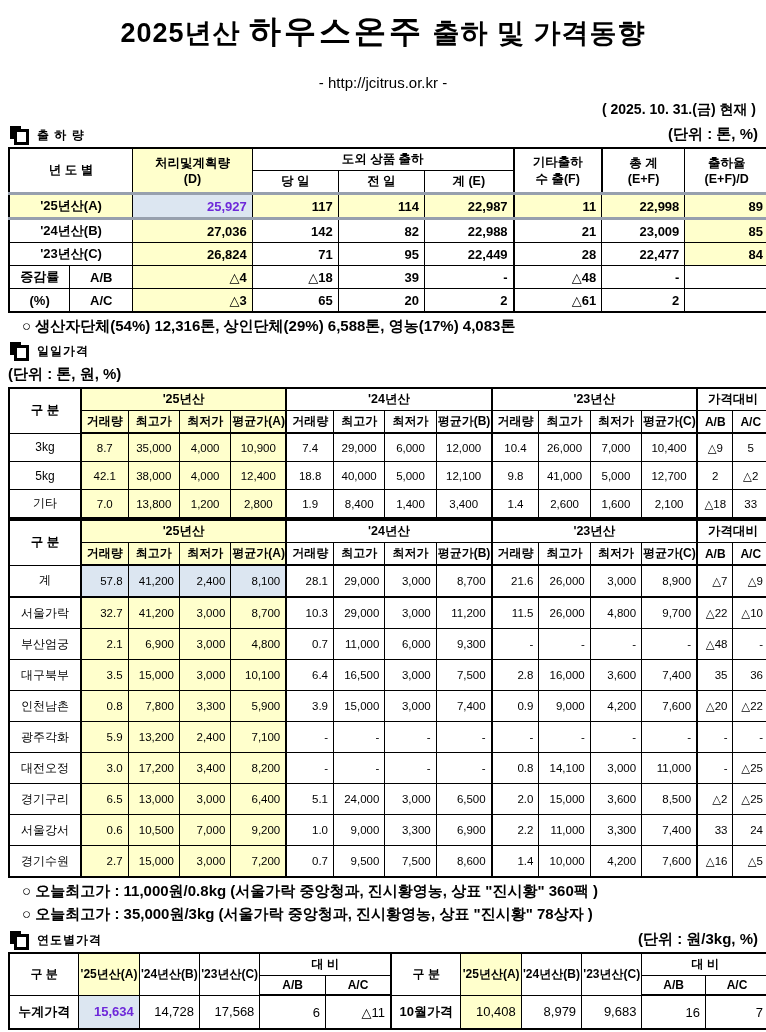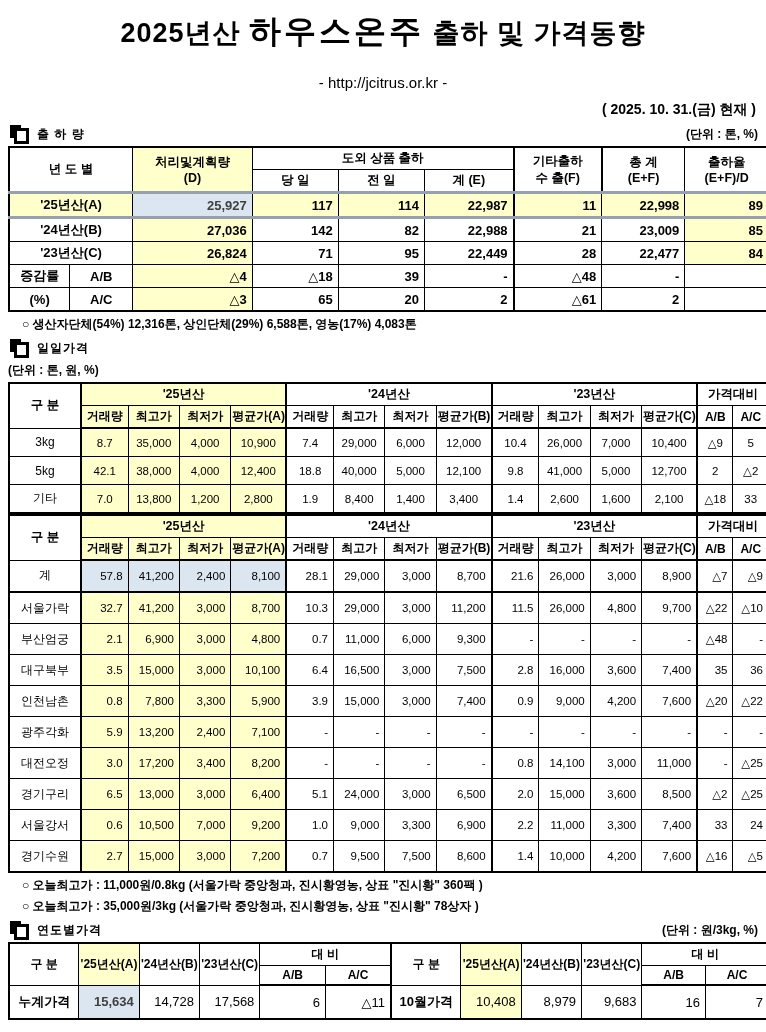--- a/index.html
+++ b/index.html
@@ -8,37 +8,37 @@
 
   
   .title{ text-align:center; font-weight:bold; font-size:27px; margin-top:4px; letter-spacing:1px;}
   .title .big{ font-size:32px; letter-spacing:3px;}
   .url{ text-align:center; font-size:15px; margin-top:20px;}
   .date{ text-align:right; font-size:14px; margin:10px 2px 2px 0; font-weight:bold;}
 
   
   .sec{ display:flex; align-items:flex-end; justify-content:space-between; margin:6px 0 3px 0;}
   .sec-left{ display:flex; align-items:center; font-size:12px; font-weight:bold; letter-spacing:1px;}
-  .unit{ font-size:12px; font-weight:bold; }
+  .unit{ font-size:15px; font-weight:bold; }
   .sq{ width:18px; height:18px; position:relative; display:inline-block; margin:0 9px 0 2px;}
   .sq::before{ content:""; position:absolute; left:0; top:0; width:11px; height:13px; background:#000;}
   .sq::after{ content:""; position:absolute; left:4px; top:3px; width:9px; height:10px; background:#fff; border:3px solid #000;}
 
   .subline{ display:flex; justify-content:space-between; align-items:flex-end; margin:5px 0 3px 0; }
   .subline .lab{ font-size:12.5px; font-weight:bold;}
   .subline .lab .blue{ color:#0066CC;}
   .subline .unit{ font-weight:bold;}
 
   
   table{ border-collapse:collapse; table-layout:fixed; width:762px; border:2px solid #000; margin:0 auto;}
   th,td{ border:1px solid #000; overflow:hidden; white-space:nowrap; }
   th{ font-weight:bold; text-align:center; font-size:12.5px; padding:2px 1px; background:#fff;}
   td{ padding:1px 5px; }
   .yel{ background:#FFFFCC !important; }
-  td.em-blue-red{ background:#DCE6F1 !important; color:#404040; font-weight:bold;}
+  td.em-blue-red{ background:#DCE6F1 !important; color:#6d28d9; font-weight:bold;}
   td.em-yellow{ background:#FFFFCC !important; }
   td.lbl{ text-align:center !important; font-weight:bold;}
 
   
   .t1 tbody td{ text-align:right; font-weight:bold; font-size:13px; height:20px;}
   .t1 tbody.years td:first-child{ text-align:center;}
   .t1 tbody.years td:nth-child(2){ background:#FFFFCC;}
   .t1 tbody.years td:last-child{ background:#FFFFCC;}
   .t1 tbody.years tr:first-child td{ background:#FFFFCC; border-top:3px solid #97A0AE; border-bottom:3px solid #97A0AE;}
   .t1 tbody.rates td:nth-child(-n+2){ text-align:center;}
@@ -58,21 +58,21 @@
   .t3 tbody tr:first-child td:nth-child(n+2):nth-child(-n+5){ background:#DCE6F1;}
   .t3 tbody tr:first-child td{ border-bottom:2px solid #000;}
 
   
   .t4 tbody td{ text-align:right; font-size:13px; height:30px;}
   .t4 thead tr:last-child th{ border-bottom:2px solid #000;}
   .t4 th.bv, .t4 tbody td:nth-child(6){ border-right:2px solid #000;}
   .t4 th{font-size:12px;}
 
   
-  .note{ font-size:12px; margin:4px 2px 0 14px; font-weight:bold;}
+  .note{ font-size:15px; margin:4px 2px 0 14px; font-weight:bold;}
   .note.red{ color:#FF0000; margin-left:30px;}
 </style>
 </head>
 <body>
 
 <div class="page">
 
   <div class="title">
     <span>2025년산</span>
     <span class="big">하우스온주</span>

